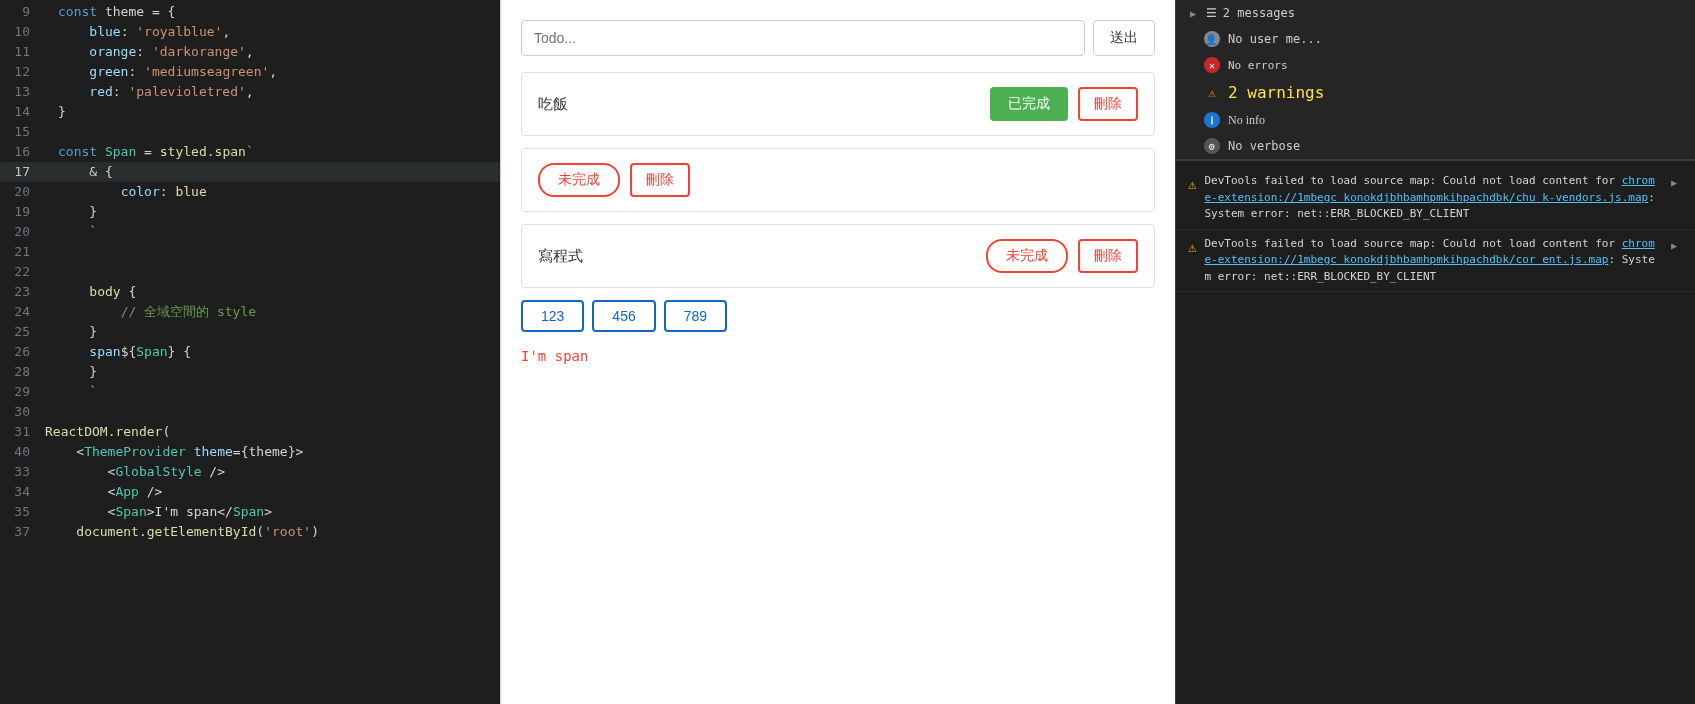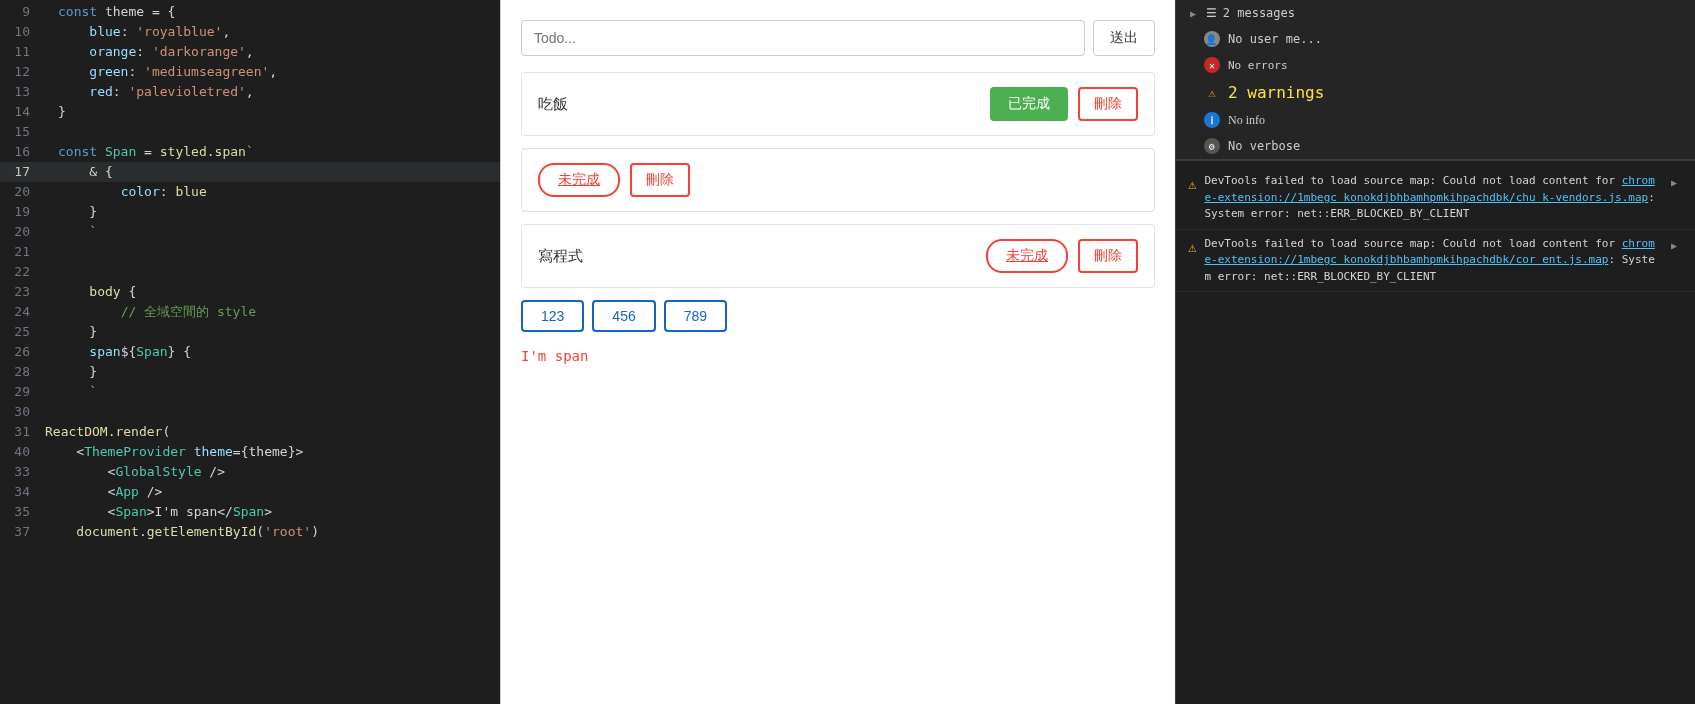--- a/index.html
+++ b/index.html
@@ -122,21 +122,20 @@
     }
     .btn-incomplete {
       background: #fff;
       color: #f44336;
       border: 2px solid #f44336;
       border-radius: 16px;
       padding: 6px 18px;
       font-size: 14px;
       cursor: pointer;
       margin-right: 10px;
-      text-decoration: underline;
     }
     .btn-delete {
       background: #fff;
       color: #f44336;
       border: 2px solid #f44336;
       border-radius: 4px;
       padding: 6px 14px;
       font-size: 14px;
       cursor: pointer;
     }

